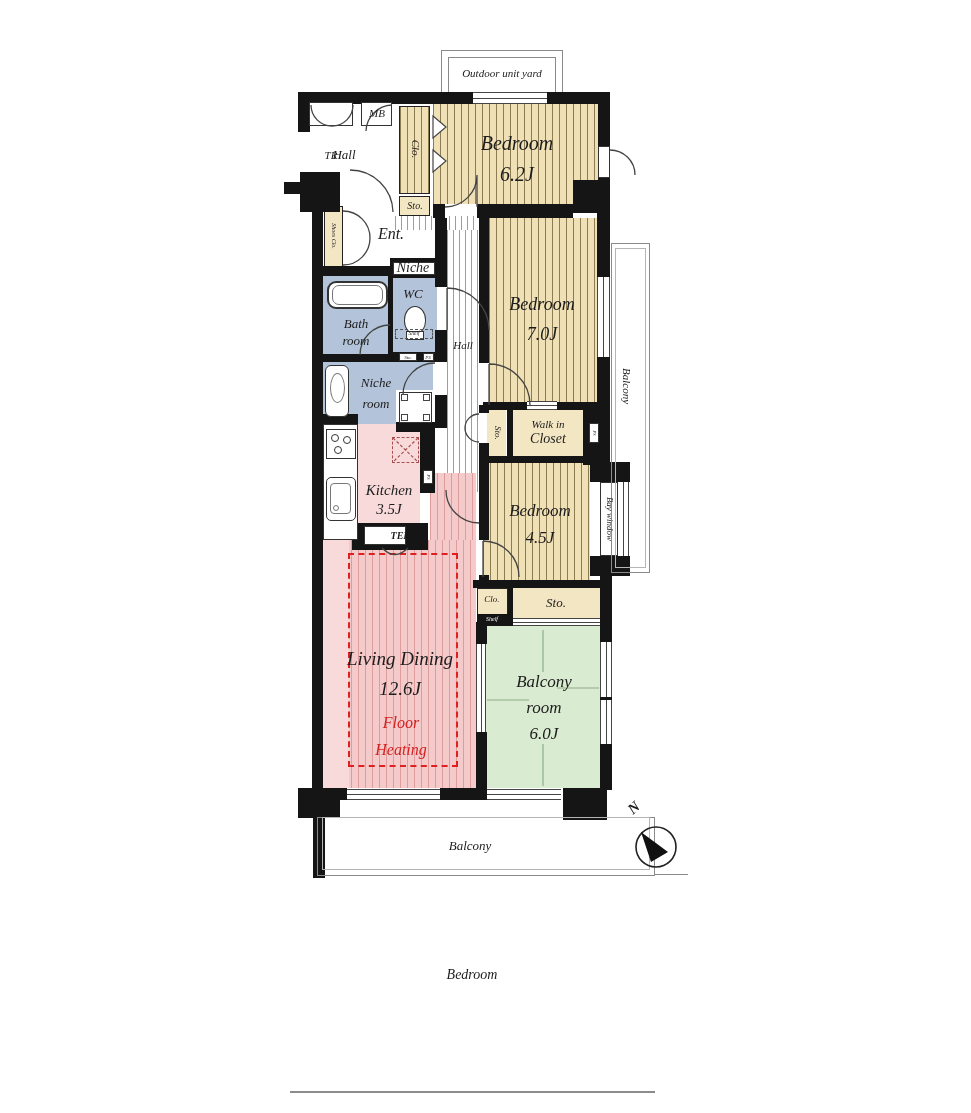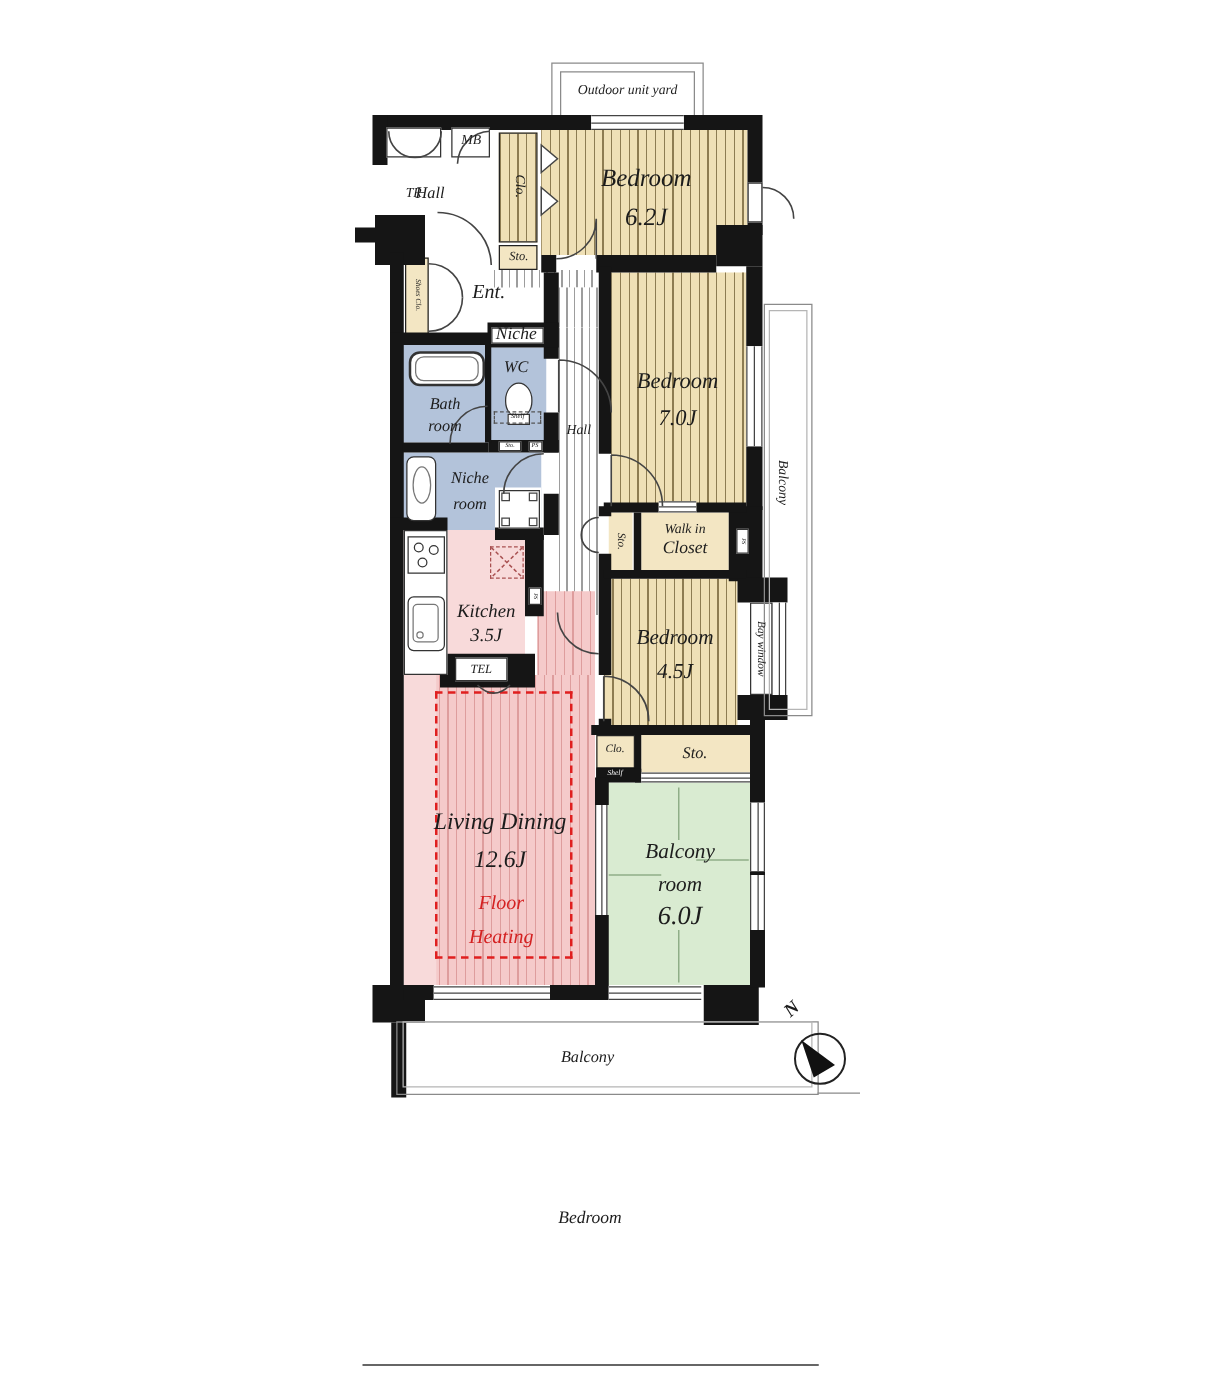--- a/index.html
+++ b/index.html
@@ -266,31 +266,31 @@
   <span class="vlbl" style="left:626px;top:386px;font-size:11px;">Balcony</span>
   <span class="lbl" style="left:376px;top:382px;font-size:13px;">Niche</span>
   <span class="lbl" style="left:376px;top:403px;font-size:13px;">room</span>
   <span class="vlbl" style="left:497px;top:433px;font-size:9px;">Sto.</span>
   <span class="lbl" style="left:548px;top:424px;font-size:11px;">Walk in</span>
   <span class="lbl" style="left:548px;top:439px;font-size:14px;">Closet</span>
   <span class="vlbl" style="left:594px;top:433px;font-size:4.5px;">PS</span>
   <span class="lbl" style="left:389px;top:490px;font-size:15px;">Kitchen</span>
   <span class="lbl" style="left:389px;top:509px;font-size:15px;">3.5J</span>
   <span class="vlbl" style="left:428px;top:477px;font-size:4.5px;">PS</span>
-  <span class="lbl" style="left:385px;top:536px;font-size:10px;">TEL</span>
+  <span class="lbl" style="left:400px;top:536px;font-size:10px;font-weight:bold;">TEL</span>
   <span class="lbl" style="left:540px;top:510px;font-size:17px;">Bedroom</span>
   <span class="lbl" style="left:540px;top:537px;font-size:17px;">4.5J</span>
   <span class="vlbl" style="left:609px;top:519px;font-size:9px;">Bay window</span>
   <span class="lbl" style="left:492px;top:599px;font-size:9px;">Clo.</span>
   <span class="lbl white" style="left:492px;top:619px;font-size:6px;">Shelf</span>
   <span class="lbl" style="left:556px;top:602px;font-size:13px;">Sto.</span>
   <span class="lbl" style="left:400px;top:658px;font-size:19px;">Living Dining</span>
   <span class="lbl" style="left:400px;top:688px;font-size:19px;">12.6J</span>
   <span class="lbl red" style="left:401px;top:723px;font-size:16px;">Floor</span>
   <span class="lbl red" style="left:401px;top:750px;font-size:16px;">Heating</span>
   <span class="lbl" style="left:544px;top:681px;font-size:17px;">Balcony</span>
   <span class="lbl" style="left:544px;top:707px;font-size:17px;">room</span>
-  <span class="lbl" style="left:544px;top:733px;font-size:21px;font-style:italic;">6.0J</span>
+  <span class="lbl" style="left:544px;top:733px;font-size:17px;font-style:italic;">6.0J</span>
   <span class="lbl" style="left:470px;top:845px;font-size:13px;">Balcony</span>
   <span class="lbl" style="left:634px;top:808px;font-size:15px;transform:translate(-50%,-50%) rotate(-42deg);font-weight:bold;">N</span>
   <span class="lbl" style="left:472px;top:975px;font-size:14px;">Bedroom</span>
 
 </div>
 
 </body></html>

